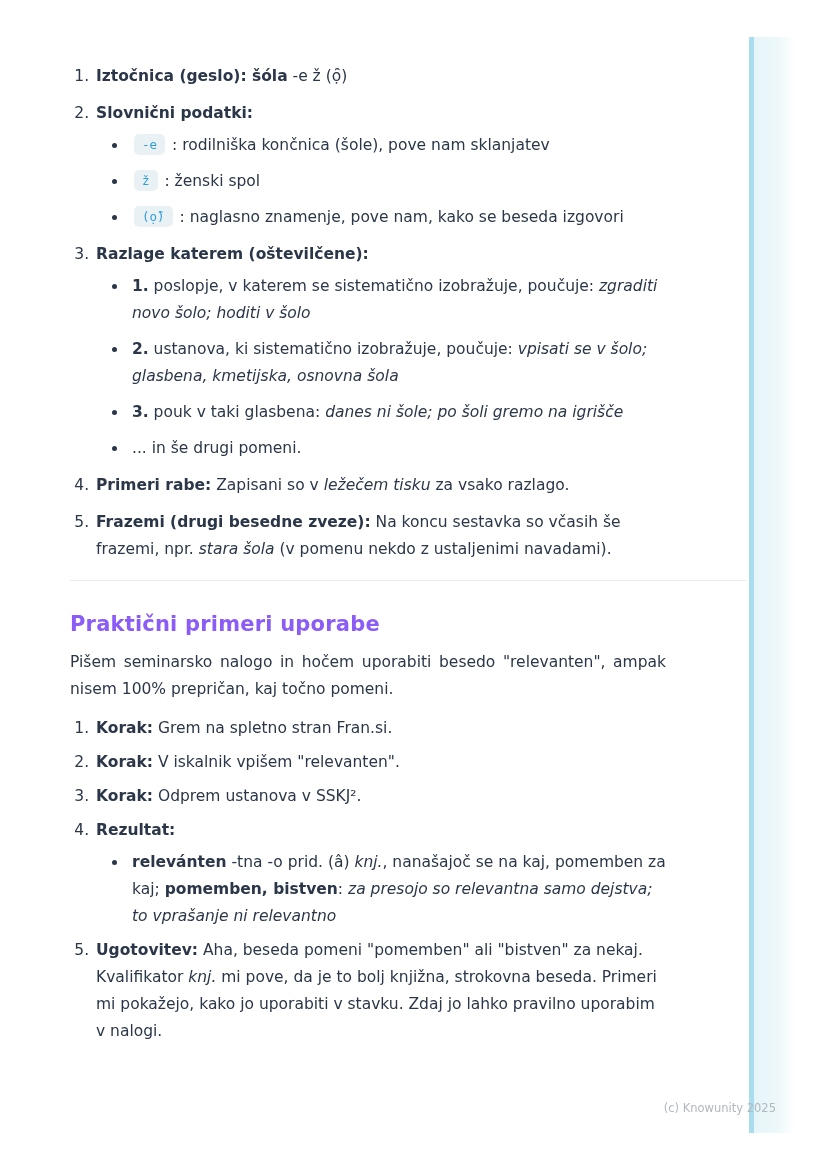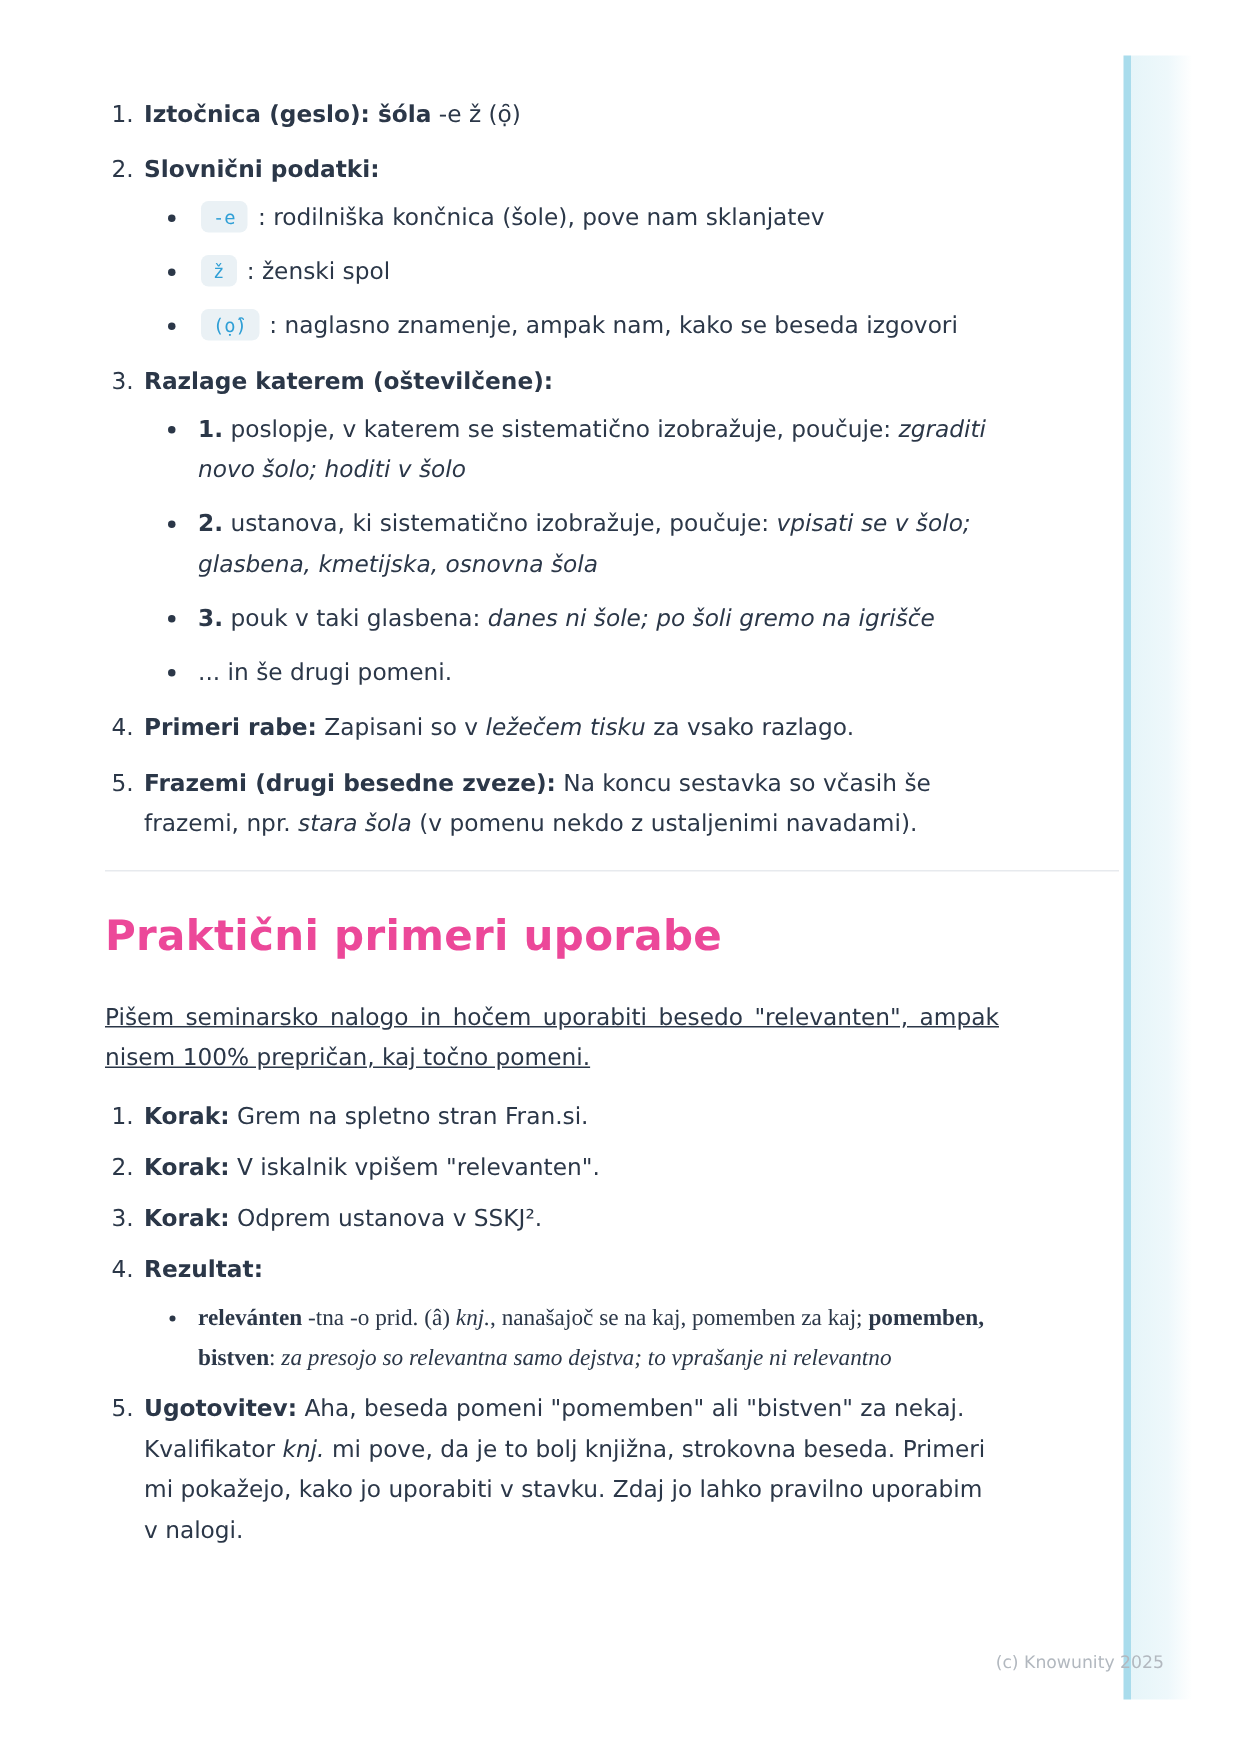--- a/index.html
+++ b/index.html
@@ -24,31 +24,31 @@
   .chip {
     display:inline-block; background:#eaf1f5; color:#2f9fd6;
     font-family:"DejaVu Sans Mono","Liberation Mono",monospace;
     font-size:12.5px; line-height:17px; padding:2px 8px; border-radius:5px;
     margin:0 2px; vertical-align:baseline; transform:translateY(-1px);
   }
 
   hr.divider { border:none; border-top:1px solid #e7eaee; margin:17px 0 0 0; width:676px; }
 
   h1.sec {
-    color:#ec4899; font-size:28px; line-height:34px; font-weight:700;
+    color:#8b5cf6; font-size:21px; line-height:34px; font-weight:700;
     margin-top:26px; letter-spacing:.2px;
   }
   h2.sub {
     color:#33c2e9; font-size:20.5px; line-height:28px; font-weight:700;
     margin-top:22px; max-width:596px;
   }
-  p.body-par { margin-top:24px; max-width:596px; text-align:justify;text-decoration:underline; }
+  p.body-par { margin-top:8px; max-width:596px; text-align:justify; }
   ol.steps { margin-top:12px; }
   ol.steps > li { margin-bottom:7px; }
-  ol.steps ul > li { margin-bottom:6px;font-family:Liberation Serif, serif; }
+  ol.steps ul > li { margin-bottom:6px; }
 
   .side-strip {
     position:absolute; top:37px; right:33px; width:46px; height:1096px;
     border-left:5px solid #a9dcec;
     background:linear-gradient(to right,#e6f5f9 0%, #eef8fb 60%, rgba(255,255,255,0) 100%);
   }
   .watermark {
     position:absolute; right:52px; top:1100px;
     font-size:11.5px; line-height:16px; color:#b2b8bf; z-index:3;
   }
@@ -60,21 +60,21 @@
 <div class="watermark">(c) Knowunity 2025</div>
 
 <div class="content">
 
   <ol class="num">
     <li><span><span class="b">Iztočnica (geslo): šóla</span><span> -e ž (ọ̑)</span></span></li>
     <li><span><span class="b">Slovnični podatki:</span></span>
       <ul>
         <li><span><span class="chip">-e</span><span> : rodilniška končnica (šole), pove nam sklanjatev</span></span></li>
         <li><span><span class="chip">ž</span><span> : ženski spol</span></span></li>
-        <li><span><span class="chip">(ọ̑)</span><span> : naglasno znamenje, ampak nam, kako se beseda izgovori</span></span></li>
+        <li><span><span class="chip">(ọ̑)</span><span> : naglasno znamenje, pove nam, kako se beseda izgovori</span></span></li>
       </ul>
     </li>
     <li><span><span class="b">Razlage katerem (oštevilčene):</span></span>
       <ul>
         <li><span><span class="b">1.</span><span> poslopje, v katerem se sistematično izobražuje, poučuje: </span><span class="i">zgraditi novo šolo; hoditi v šolo</span></span></li>
         <li><span><span class="b">2.</span><span> ustanova, ki sistematično izobražuje, poučuje: </span><span class="i">vpisati se v šolo; glasbena, kmetijska, osnovna šola</span></span></li>
         <li><span><span class="b">3.</span><span> pouk v taki glasbena: </span><span class="i">danes ni šole; po šoli gremo na igrišče</span></span></li>
         <li><span><span>... in še drugi pomeni.</span></span></li>
       </ul>
     </li>

